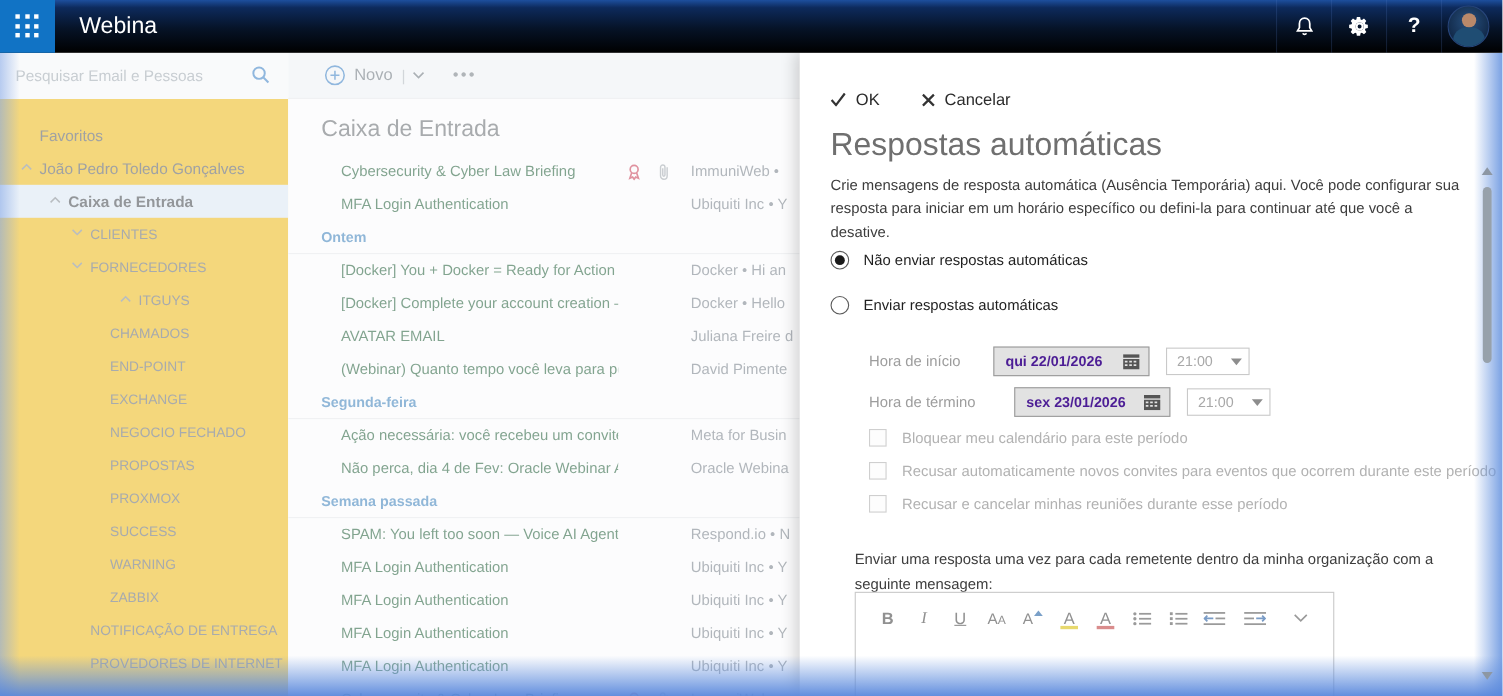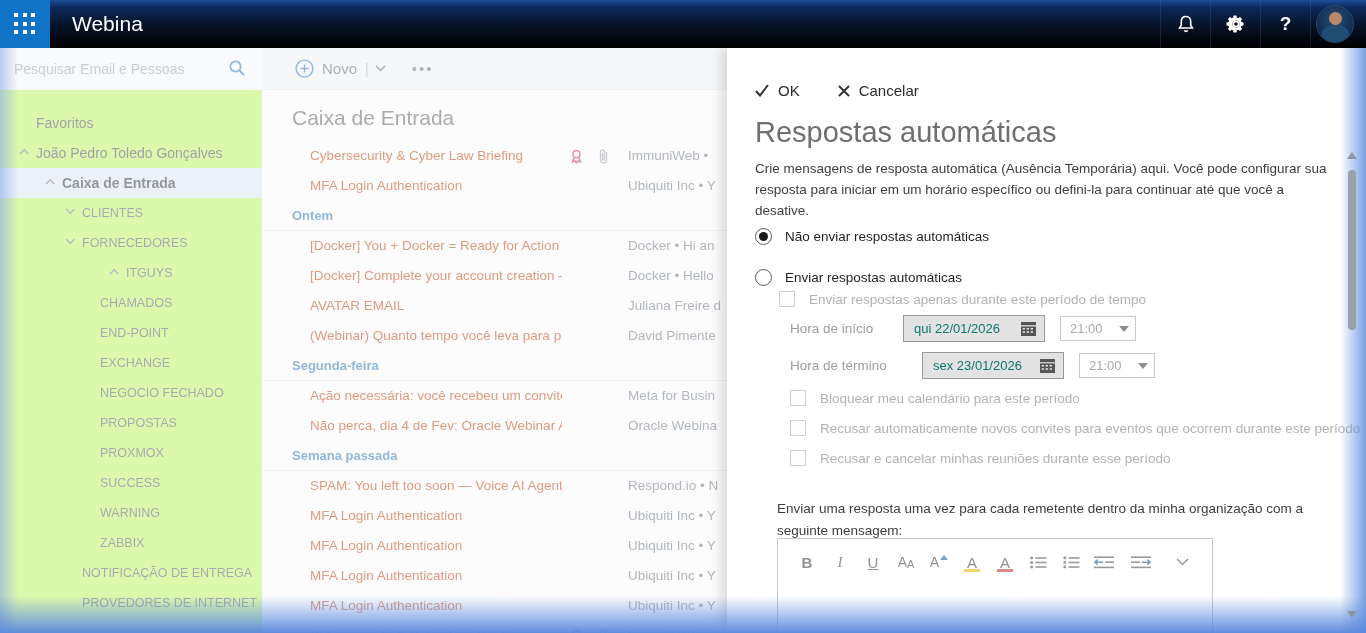--- a/index.html
+++ b/index.html
@@ -33,34 +33,34 @@
   .search-glass { position:absolute; right:16px; top:11px; }
 
   #mail-toolbar { position:absolute; left:262px; top:48px; width:465px; height:42px; background:#edf0f3;
     display:flex; align-items:center; z-index:1; border-bottom:1px solid #e2e5e8; }
   .novo-wrap { display:flex; align-items:center; margin-left:33px; cursor:pointer; }
   .novo-label { color:#5f6a73; font-size:15px; margin-left:8px; }
   .novo-sep { color:#aab2ba; margin:0 6px 0 8px; font-size:14px; }
   .more-dots { color:#6a737b; font-size:15px; letter-spacing:2px; margin-left:26px; cursor:pointer; }
 
   
-  #sidebar { position:absolute; left:0; top:90px; width:262px; height:543px; background:#bef264; padding-top:18px; z-index:1; }
+  #sidebar { position:absolute; left:0; top:90px; width:262px; height:543px; background:#eab308; padding-top:18px; z-index:1; }
   .folder-row { height:30px; display:flex; align-items:center; position:relative; cursor:pointer;
     font-size:14px; color:#4a4f54; white-space:nowrap; overflow:hidden; }
   .folder-row.lvl2, .folder-row.lvl3 { font-size:12.5px; color:#5a6066; }
   .folder-row.selected { background:#d7e4f1; color:#343a40; font-weight:bold; }
   .folder-chevron { position:absolute; width:10px; height:10px; }
   .folder-chevron svg { stroke:#7a838b; fill:none; stroke-width:1.4; }
 
   
   #mail-list { position:absolute; left:262px; top:90px; width:465px; height:543px; background:#f9fafb; z-index:1; overflow:hidden; }
   .list-title { margin:16px 0 11px 30px; font-size:21px; color:#5c6166; font-weight:400; }
   .mail-row { height:30px; position:relative; cursor:pointer; }
   .mail-subject { position:absolute; left:48px; top:7px; width:252px; white-space:nowrap; overflow:hidden;
-    font-size:13.5px; color:#c2410c; }
+    font-size:13.5px; color:#14532d; }
   .mail-flags { position:absolute; left:308px; top:7px; display:flex; gap:16px; align-items:center; }
   .mail-sender { position:absolute; left:366px; top:7px; width:99px; white-space:nowrap; overflow:hidden;
     font-size:13.5px; color:#6d7680; }
   .section-row { height:30px; position:relative; border-bottom:1px solid #e2e5e8; }
   .section-label { position:absolute; left:30px; top:7px; font-size:13px; font-weight:bold; color:#2f77b6; }
 
   
   #dim-overlay { position:absolute; left:0; top:48px; width:727px; height:585px;
     background:rgba(255,255,255,0.47); z-index:4; pointer-events:none; }
 
@@ -79,21 +79,21 @@
   .radio-label { font-size:13.5px; color:#1f1f1f; }
 
   .checkbox { width:16px; height:16px; border:1px solid #cfcfcf; background:#fdfdfd; flex:none; }
   .cb-row { position:absolute; display:flex; align-items:center; gap:14px; cursor:default; }
   .cb-label { font-size:13.5px; color:#b2b2b2; white-space:nowrap; }
 
   .time-row { position:absolute; left:28px; width:590px; height:28px; }
   .time-label { position:absolute; left:35px; top:6px; font-size:13.5px; color:#9d9d9d; }
   .date-box { position:absolute; top:0; height:27px; background:#e2e2e2; border:1px solid #9a9a9a;
     display:flex; align-items:center; padding:0 8px 0 10px; cursor:default; }
-  .date-value { font-size:13px; color:#0f766e; flex:1; }
+  .date-value { font-size:13px; color:#4c1d95; flex:1;font-weight:bold; }
   .cal-icon { margin-left:14px; }
   .time-box { position:absolute; top:1px; width:76px; height:25px; border:1px solid #c9c9c9; background:#fff;
     display:flex; align-items:center; padding:0 9px; cursor:default;gap:16px; }
   .time-value { font-size:13px; color:#a8a8a8; flex:1; }
   .caret-down { width:0; height:0; border-left:5px solid transparent; border-right:5px solid transparent; border-top:6px solid #8d8d8d; }
 
   .msg-label { position:absolute; left:50px; top:450px; width:565px; font-size:13.5px; color:#3d3d3d; line-height:22px; }
   .editor { position:absolute; left:50px; top:490px; width:436px; height:150px; border:1px solid #c9c9c9; background:#fff; }
   .editor-toolbar { display:flex; align-items:center; gap:7px; padding:12px 0 8px 16px; }
   .ed-btn { min-width:26px; height:22px; display:flex; align-items:center; justify-content:center;
@@ -399,24 +399,20 @@
 
   <div class="radio-row" style="top:180px">
     <div class="radio-circle checked"></div>
     <span class="radio-label">Não enviar respostas automáticas</span>
   </div>
   <div class="radio-row" style="top:221px">
     <div class="radio-circle"></div>
     <span class="radio-label">Enviar respostas automáticas</span>
   </div>
 
-  <div class="cb-row" style="left:52px;top:243px">
-    <div class="checkbox"></div>
-    <span class="cb-label">Enviar respostas apenas durante este período de tempo</span>
-  </div>
 
   <div class="time-row" style="top:267px">
     <span class="time-label">Hora de início</span>
     <div class="date-box" style="left:148px;width:142px">
       <span class="date-value">qui 22/01/2026</span>
       <svg class="cal-icon" width="15" height="14" viewBox="0 0 15 14" style="fill:#555">
         <rect x="0" y="0" width="15" height="3.2"></rect>
         <path d="M0 4.4h15V14H0zM1.6 6h2.4v1.6H1.6zm4 0h2.4v1.6H5.6zm4 0H12v1.6H9.6zM1.6 9h2.4v1.6H1.6zm4 0h2.4v1.6H5.6zm4 0H12v1.6H9.6z" style="fill:#555"></path>
         <path d="M1.6 6h2.4v1.6H1.6zm4 0h2.4v1.6H5.6zm4 0H12v1.6H9.6zM1.6 9.2h2.4v1.6H1.6zm4 0h2.4v1.6H5.6zm4 0H12v1.6H9.6z" style="fill:#e2e2e2"></path>
       </svg>

